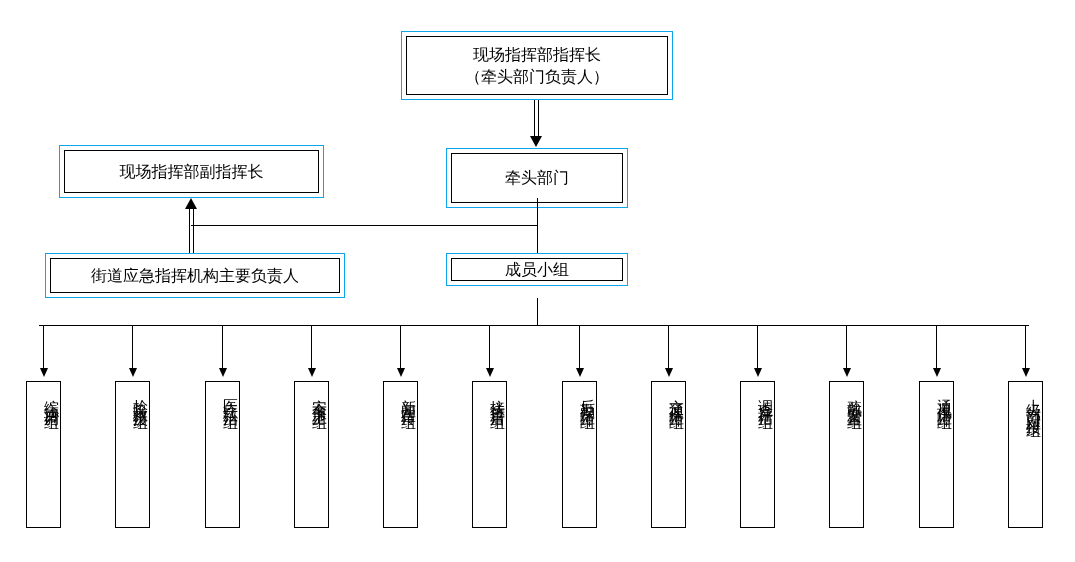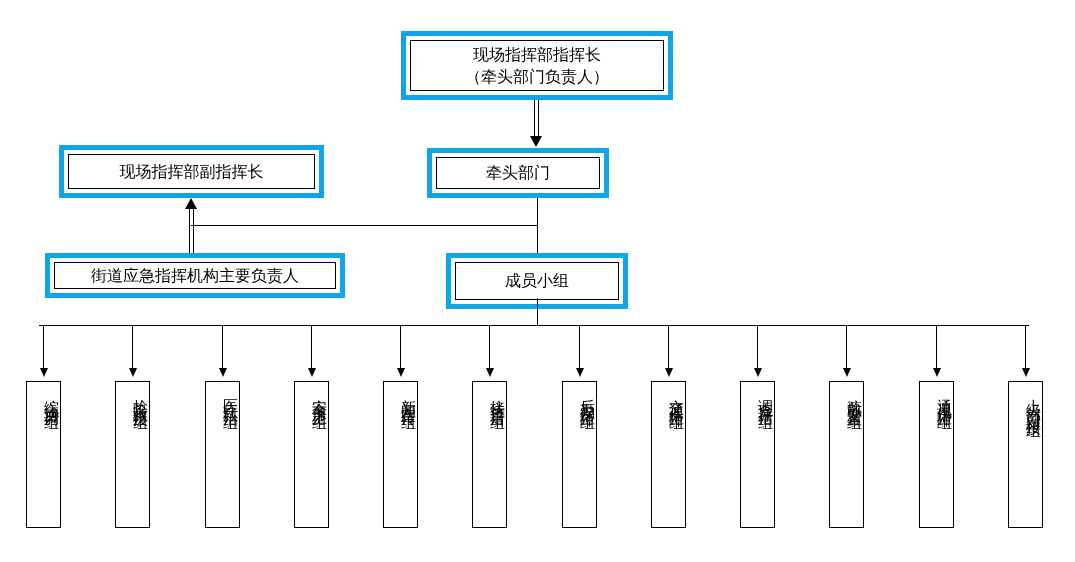--- a/index.html
+++ b/index.html
@@ -18,21 +18,21 @@
     background:#ffffff;
     display:flex;
     align-items:center;
     justify-content:center;
     text-align:center;
     line-height:1.35;
     color:#000;
   }
   
   .double{
-    border:5px solid #0ea5e9;
+    border:1px solid #0ea5e9;
     padding:4px;
   }
   .double > .inner{
     border:1px solid #000;
     width:100%;height:100%;
     display:flex;
     align-items:center;
     justify-content:center;
     flex-direction:column;
     box-sizing:border-box;
@@ -102,21 +102,21 @@
   <div class="node double t16" style="left:401px;top:31px;width:272px;height:69px;">
     <div class="inner">
       <span>现场指挥部指挥长</span>
       <span>（牵头部门负责人）</span>
     </div>
   </div>
 
   <div class="dstem" style="left:534px;top:100px;height:38px;"></div>
   <div class="arrow-down" style="left:530px;top:136px;"></div>
 
-  <div class="node double t16" style="left:427px;top:148px;width:182px;height:50px;">
+  <div class="node double t16" style="left:446px;top:148px;width:182px;height:60px;">
     <div class="inner">
       <span>牵头部门</span>
     </div>
   </div>
 
   <div class="node double t16" style="left:59px;top:145px;width:265px;height:53px;align-items:flex-end;">
     <div class="inner">
       <span>现场指挥部副指挥长</span>
     </div>
   </div>
@@ -127,21 +127,21 @@
   <div class="vline" style="left:537px;top:198px;height:55px;"></div>
 
   <div class="hline" style="left:191px;top:225px;width:347px;"></div>
 
   <div class="node double t16" style="left:45px;top:253px;width:300px;height:45px;align-items:flex-end;">
     <div class="inner">
       <span>街道应急指挥机构主要负责人</span>
     </div>
   </div>
 
-  <div class="node double t16" style="left:446px;top:253px;width:182px;height:56px;">
+  <div class="node double t16" style="left:446px;top:253px;width:182px;height:33px;">
     <div class="inner">
       <span>成员小组</span>
     </div>
   </div>
 
   <div class="vline" style="left:537px;top:298px;height:28px;"></div>
 
   <div class="hline" style="left:39px;top:325px;width:990px;"></div>
 
   <div id="leaf-layer">

